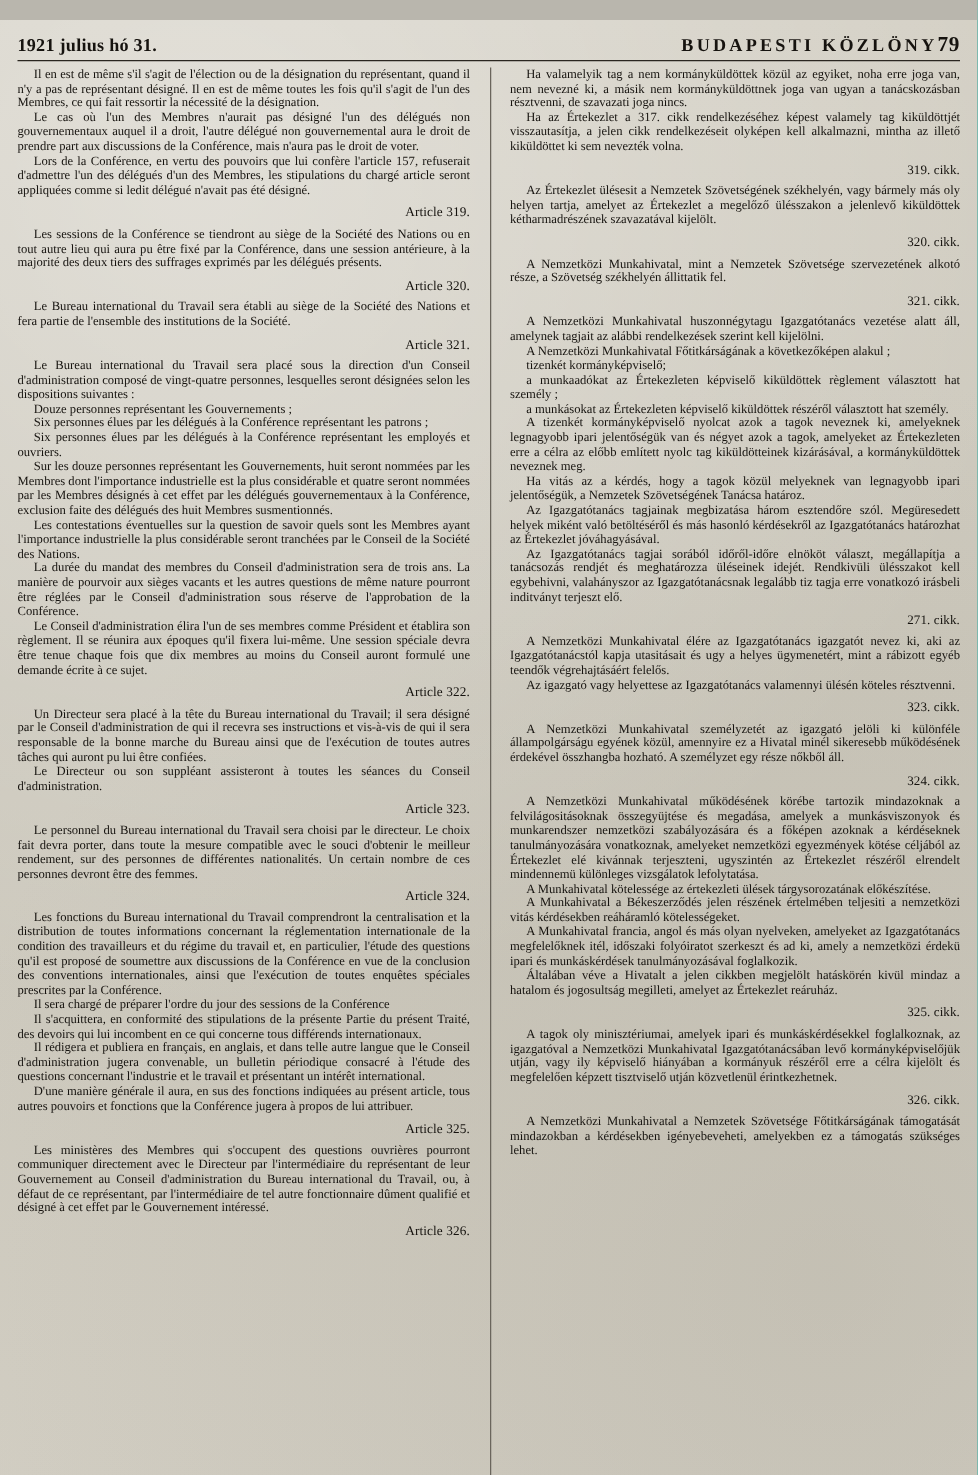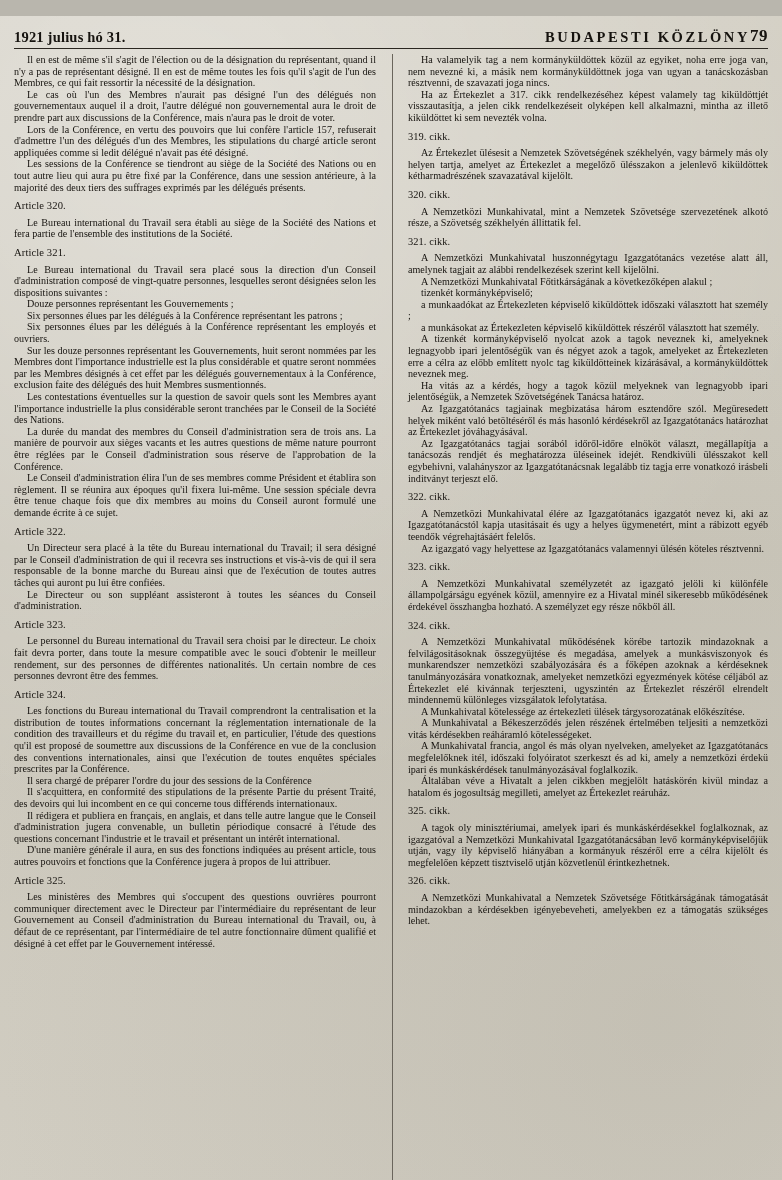--- a/index.html
+++ b/index.html
@@ -80,21 +80,21 @@
     padding-left: 15px;
     width: 366px;
   }
   .col p {
     margin: 0 0 0 0;
     text-indent: 13px;
   }
   .col h4 {
     font-size: 10.4px;
     font-weight: normal;
-    text-align: left;
+    text-align: right;
     margin: 7px 0 5px 0;
     letter-spacing: 0.1px;
   }
   .col h4.fr {
     font-size: 10.6px;
   }
 </style>
 </head>
 <body>
 
@@ -106,20 +106,21 @@
       <div class="date">1921 julius hó 31.</div>
       <div class="title">BUDAPESTI KÖZLÖNY</div>
       <div class="pageno">79</div>
     </div>
 
     <div class="columns">
       <div class="col left" id="col-left">
           <p>Il en est de même s'il s'agit de l'élection ou de la désignation du représentant, quand il n'y a pas de représentant désigné. Il en est de même toutes les fois qu'il s'agit de l'un des Membres, ce qui fait ressortir la nécessité de la désignation.</p>
           <p>Le cas où l'un des Membres n'aurait pas désigné l'un des délégués non gouvernementaux auquel il a droit, l'autre délégué non gouvernemental aura le droit de prendre part aux discussions de la Conférence, mais n'aura pas le droit de voter.</p>
           <p>Lors de la Conférence, en vertu des pouvoirs que lui confère l'article 157, refuserait d'admettre l'un des délégués d'un des Membres, les stipulations du chargé article seront appliquées comme si ledit délégué n'avait pas été désigné.</p>
+          <h4 class="fr">Article 319.</h4>
           <p>Les sessions de la Conférence se tiendront au siège de la Société des Nations ou en tout autre lieu qui aura pu être fixé par la Conférence, dans une session antérieure, à la majorité des deux tiers des suffrages exprimés par les délégués présents.</p>
           <h4 class="fr">Article 320.</h4>
           <p>Le Bureau international du Travail sera établi au siège de la Société des Nations et fera partie de l'ensemble des institutions de la Société.</p>
           <h4 class="fr">Article 321.</h4>
           <p>Le Bureau international du Travail sera placé sous la direction d'un Conseil d'administration composé de vingt-quatre personnes, lesquelles seront désignées selon les dispositions suivantes :</p>
           <p>Douze personnes représentant les Gouvernements ;</p>
           <p>Six personnes élues par les délégués à la Conférence représentant les patrons ;</p>
           <p>Six personnes élues par les délégués à la Conférence représentant les employés et ouvriers.</p>
           <p>Sur les douze personnes représentant les Gouvernements, huit seront nommées par les Membres dont l'importance industrielle est la plus considérable et quatre seront nommées par les Membres désignés à cet effet par les délégués gouvernementaux à la Conférence, exclusion faite des délégués des huit Membres susmentionnés.</p>
           <p>Les contestations éventuelles sur la question de savoir quels sont les Membres ayant l'importance industrielle la plus considérable seront tranchées par le Conseil de la Société des Nations.</p>
@@ -131,39 +132,40 @@
           <h4 class="fr">Article 323.</h4>
           <p>Le personnel du Bureau international du Travail sera choisi par le directeur. Le choix fait devra porter, dans toute la mesure compatible avec le souci d'obtenir le meilleur rendement, sur des personnes de différentes nationalités. Un certain nombre de ces personnes devront être des femmes.</p>
           <h4 class="fr">Article 324.</h4>
           <p>Les fonctions du Bureau international du Travail comprendront la centralisation et la distribution de toutes informations concernant la réglementation internationale de la condition des travailleurs et du régime du travail et, en particulier, l'étude des questions qu'il est proposé de soumettre aux discussions de la Conférence en vue de la conclusion des conventions internationales, ainsi que l'exécution de toutes enquêtes spéciales prescrites par la Conférence.</p>
           <p>Il sera chargé de préparer l'ordre du jour des sessions de la Conférence</p>
           <p>Il s'acquittera, en conformité des stipulations de la présente Partie du présent Traité, des devoirs qui lui incombent en ce qui concerne tous différends internationaux.</p>
           <p>Il rédigera et publiera en français, en anglais, et dans telle autre langue que le Conseil d'administration jugera convenable, un bulletin périodique consacré à l'étude des questions concernant l'industrie et le travail et présentant un intérêt international.</p>
           <p>D'une manière générale il aura, en sus des fonctions indiquées au présent article, tous autres pouvoirs et fonctions que la Conférence jugera à propos de lui attribuer.</p>
           <h4 class="fr">Article 325.</h4>
           <p>Les ministères des Membres qui s'occupent des questions ouvrières pourront communiquer directement avec le Directeur par l'intermédiaire du représentant de leur Gouvernement au Conseil d'administration du Bureau international du Travail, ou, à défaut de ce représentant, par l'intermédiaire de tel autre fonctionnaire dûment qualifié et désigné à cet effet par le Gouvernement intéressé.</p>
+          <h4 class="fr">Article 326.</h4>
         </div>
       <div class="col right" id="col-right">
           <p>Ha valamelyik tag a nem kormányküldöttek közül az egyiket, noha erre joga van, nem nevezné ki, a másik nem kormányküldöttnek joga van ugyan a tanácskozásban résztvenni, de szavazati joga nincs.</p>
           <p>Ha az Értekezlet a 317. cikk rendelkezéséhez képest valamely tag kiküldöttjét visszautasítja, a jelen cikk rendelkezéseit olyképen kell alkalmazni, mintha az illető kiküldöttet ki sem nevezték volna.</p>
           <h4>319. cikk.</h4>
           <p>Az Értekezlet ülésesit a Nemzetek Szövetségének székhelyén, vagy bármely más oly helyen tartja, amelyet az Értekezlet a megelőző ülésszakon a jelenlevő kiküldöttek kétharmadrészének szavazatával kijelölt.</p>
           <h4>320. cikk.</h4>
           <p>A Nemzetközi Munkahivatal, mint a Nemzetek Szövetsége szervezetének alkotó része, a Szövetség székhelyén állittatik fel.</p>
           <h4>321. cikk.</h4>
           <p>A Nemzetközi Munkahivatal huszonnégytagu Igazgatótanács vezetése alatt áll, amelynek tagjait az alábbi rendelkezések szerint kell kijelölni.</p>
           <p>A Nemzetközi Munkahivatal Főtitkárságának a következőképen alakul ;</p>
           <p>tizenkét kormányképviselő;</p>
-          <p>a munkaadókat az Értekezleten képviselő kiküldöttek időszaki választott hat személy ;</p>
+          <p>a munkaadókat az Értekezleten képviselő kiküldöttek règlement választott hat személy ;</p>
           <p>a munkásokat az Értekezleten képviselő kiküldöttek részéről választott hat személy.</p>
           <p>A tizenkét kormányképviselő nyolcat azok a tagok neveznek ki, amelyeknek legnagyobb ipari jelentőségük van és négyet azok a tagok, amelyeket az Értekezleten erre a célra az előbb említett nyolc tag kiküldötteinek kizárásával, a kormányküldöttek neveznek meg.</p>
           <p>Ha vitás az a kérdés, hogy a tagok közül melyeknek van legnagyobb ipari jelentőségük, a Nemzetek Szövetségének Tanácsa határoz.</p>
           <p>Az Igazgatótanács tagjainak megbizatása három esztendőre szól. Megüresedett helyek miként való betöltéséről és más hasonló kérdésekről az Igazgatótanács határozhat az Értekezlet jóváhagyásával.</p>
           <p>Az Igazgatótanács tagjai sorából időről-időre elnököt választ, megállapítja a tanácsozás rendjét és meghatározza üléseinek idejét. Rendkivüli ülésszakot kell egybehivni, valahányszor az Igazgatótanácsnak legalább tiz tagja erre vonatkozó irásbeli inditványt terjeszt elő.</p>
-          <h4>322. cikk.</h4>
+          <h4>271. cikk.</h4>
           <p>A Nemzetközi Munkahivatal élére az Igazgatótanács igazgatót nevez ki, aki az Igazgatótanácstól kapja utasitásait és ugy a helyes ügymenetért, mint a rábizott egyéb teendők végrehajtásáért felelős.</p>
           <p>Az igazgató vagy helyettese az Igazgatótanács valamennyi ülésén köteles résztvenni.</p>
           <h4>323. cikk.</h4>
           <p>A Nemzetközi Munkahivatal személyzetét az igazgató jelöli ki különféle állampolgárságu egyének közül, amennyire ez a Hivatal minél sikeresebb működésének érdekével összhangba hozható. A személyzet egy része nőkből áll.</p>
           <h4>324. cikk.</h4>
           <p>A Nemzetközi Munkahivatal működésének körébe tartozik mindazoknak a felvilágositásoknak összegyüjtése és megadása, amelyek a munkásviszonyok és munkarendszer nemzetközi szabályozására és a főképen azoknak a kérdéseknek tanulmányozására vonatkoznak, amelyeket nemzetközi egyezmények kötése céljából az Értekezlet elé kivánnak terjeszteni, ugyszintén az Értekezlet részéről elrendelt mindennemü különleges vizsgálatok lefolytatása.</p>
           <p>A Munkahivatal kötelessége az értekezleti ülések tárgysorozatának előkészítése.</p>
           <p>A Munkahivatal a Békeszerződés jelen részének értelmében teljesiti a nemzetközi vitás kérdésekben reáháramló kötelességeket.</p>
           <p>A Munkahivatal francia, angol és más olyan nyelveken, amelyeket az Igazgatótanács megfelelőknek itél, időszaki folyóiratot szerkeszt és ad ki, amely a nemzetközi érdekü ipari és munkáskérdések tanulmányozásával foglalkozik.</p>
           <p>Általában véve a Hivatalt a jelen cikkben megjelölt hatáskörén kivül mindaz a hatalom és jogosultság megilleti, amelyet az Értekezlet reáruház.</p>

